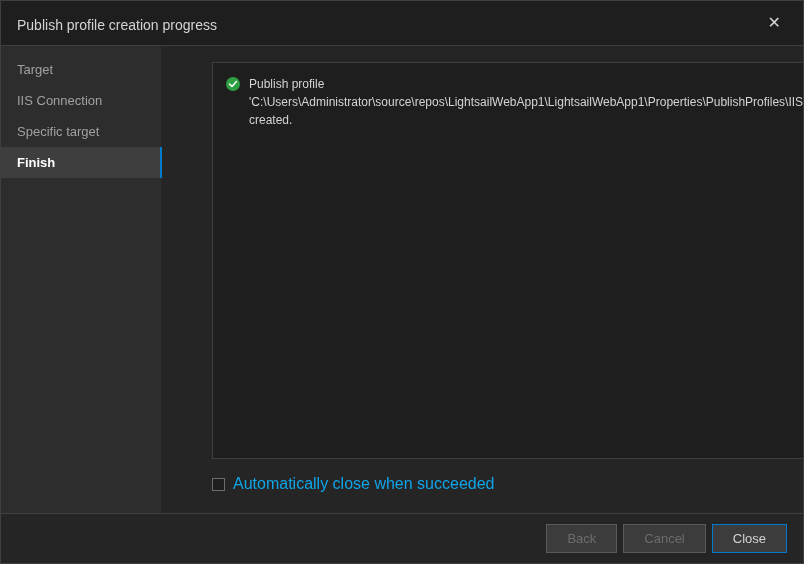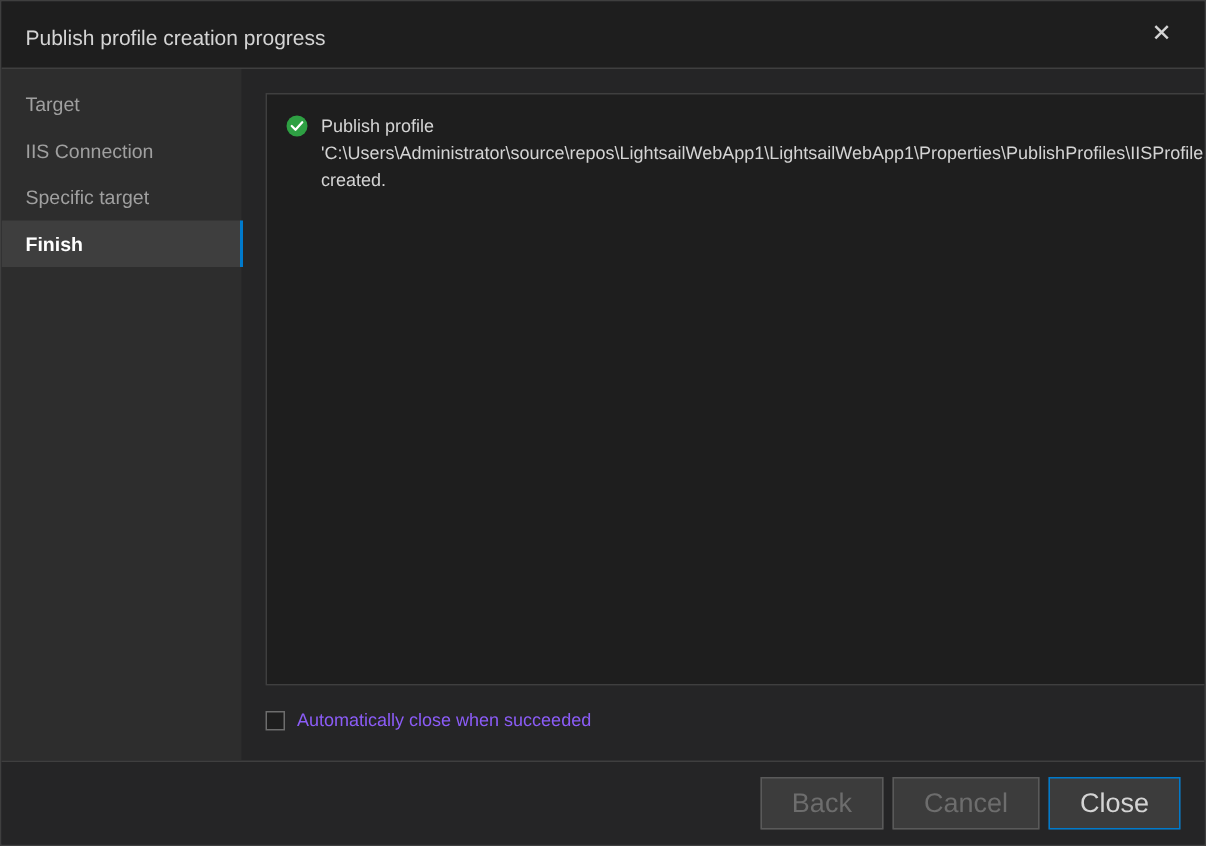--- a/index.html
+++ b/index.html
@@ -43,20 +43,21 @@
       color: #d4d4d4;
       font-size: 16px;
       cursor: pointer;
       padding: 2px 6px;
       line-height: 1;
     }
     .content {
       display: flex;
       flex: 1;
       overflow: hidden;
+      gap: 35px;
     }
     .sidebar {
       width: 160px;
       background: #2d2d2d;
       padding: 8px 0;
       flex-shrink: 0;
     }
     .sidebar-item {
       padding: 8px 16px;
       color: #a0a0a0;
@@ -116,35 +117,35 @@
       width: 13px;
       height: 13px;
       border: 1px solid #6d6d6d;
       background: #1e1e1e;
       flex-shrink: 0;
       cursor: pointer;
       appearance: none;
       -webkit-appearance: none;
     }
     .auto-close-label {
-      color: #8b5cf6;
-      font-size: 12px;
+      color: #0ea5e9;
+      font-size: 16px;
     }
     .footer {
       background: #252526;
       border-top: 1px solid #3f3f3f;
       padding: 10px 16px;
       display: flex;
       justify-content: flex-end;
       align-items: center;
       gap: 6px;
     }
     .footer-btn {
       padding: 6px 20px;
-      font-size: 18px;
+      font-size: 13px;
       border: 1px solid #5a5a5a;
       background: #3c3c3c;
       color: #d4d4d4;
       cursor: pointer;
       min-width: 70px;
       text-align: center;
     }
     .footer-btn:disabled {
       color: #6d6d6d;
       cursor: default;

